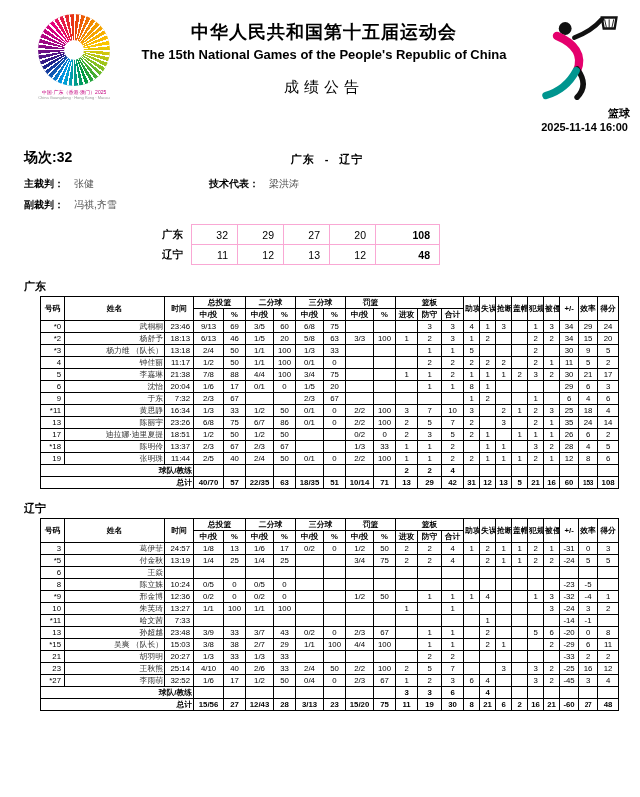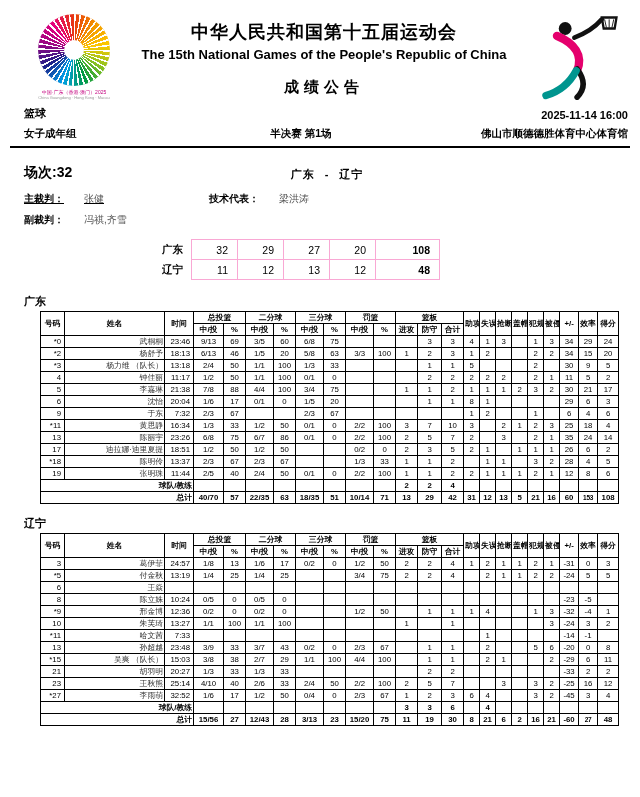--- a/index.html
+++ b/index.html
@@ -12,41 +12,41 @@
   .burst{position:absolute;inset:0;border-radius:50%;
     background:conic-gradient(#e8380d,#f39800,#fcc800,#8fc31f,#009944,#00a0e9,#1d2088,#920783,#e4007f,#e8380d);}
   .spokes{position:absolute;inset:0;border-radius:50%;
     background:repeating-conic-gradient(#fff 0deg 3deg,transparent 3deg 9deg);}
   .hole{position:absolute;left:26px;top:26px;width:20px;height:20px;border-radius:50%;background:#fff;}
   .emblem-cap1{font-size:5px;color:#c4007f;line-height:6px;margin-top:3px;white-space:nowrap;}
   .emblem-cap2{font-size:4px;color:#9a9a9a;line-height:5px;white-space:nowrap;}
   .titles{flex:1;text-align:center;padding-top:8px;}
   .t-cn{font-size:18px;font-weight:bold;letter-spacing:1px;}
   .t-en{font-size:13px;font-weight:bold;margin-top:3px;}
-  .t-bul{font-size:15px;font-weight:bold;letter-spacing:5px;margin-top:16px;}
+  .t-bul{font-size:15px;font-weight:normal;letter-spacing:5px;margin-top:16px;}
   .picto-wrap{width:100px;text-align:right;padding-right:6px;}
   
-  .line1{display:flex;justify-content:space-between;margin-top:2px;align-items:flex-end;}
+  .line1{display:flex;justify-content:space-between;margin-top:2px;align-items:flex-end;flex-direction:column;}
   .sport{font-size:11px;font-weight:bold;padding-left:14px;}
   .dt{font-size:11px;font-weight:bold;padding-right:2px;margin-left:12px;}
   .line2{display:flex;justify-content:space-between;margin-top:6px;padding-bottom:5px;border-bottom:2px solid #000;align-items:flex-end;}
   .grp{font-size:10.5px;font-weight:bold;padding-left:14px;width:170px;}
   .rnd{font-size:10.5px;font-weight:bold;text-align:center;flex:1;}
   .ven{font-size:10.5px;font-weight:bold;text-align:right;width:220px;padding-right:2px;}
   
   .mline{display:flex;margin-top:16px;align-items:flex-end;}
   .gameno{font-size:14px;font-weight:bold;padding-left:14px;width:170px;}
   .vs{font-size:11px;font-weight:bold;text-align:center;flex:1;letter-spacing:1px;}
   .vs .sep{padding:0 10px;}
   .mright{width:170px;}
   .officials{margin-top:10px;font-size:10px;padding-left:14px;}
   .orow{display:flex;margin-bottom:7px;}
   .olab{font-weight:bold;}
-  .oval{color:#555;margin-left:20px;}
-  .o1{width:185px;display:flex;text-decoration:underline;}
+  .oval{color:#555;margin-left:10px;}
+  .o1{width:185px;display:flex;}
   
   .qwrap{margin:12px 0 0 150px;}
   table.qt{border-collapse:collapse;font-size:10.5px;}
   .qt th{border:none;font-weight:bold;text-align:right;padding:2px 8px 4px 2px;}
   .qt td{border:1px solid #f9a8d4;text-align:right;padding:2px 9px 2px 2px;height:15px;}
   .qt td.qteam{border:none;font-weight:bold;text-align:right;padding-right:8px;}
   .qt .qscore{width:34px;}
   .qt .qtotal{width:52px;font-weight:bold;}
   .qt th.qth-total{padding-right:10px;}
   
@@ -94,25 +94,20 @@
         <path d="M49 62 C 58 74 58 84 49 93" fill="none" stroke="#111" stroke-width="6" stroke-linecap="round"></path>
         <path d="M48 64 C 40 79 29 87 15 91" fill="none" stroke="#00958f" stroke-width="8" stroke-linecap="round"></path>
       </svg>
     </div>
   </div>
 
   <div class="line1">
     <span class="sport">篮球</span>
     <span class="dt">2025-11-14 16:00</span>
   </div>
-  <div class="line2">
-    <span class="grp">女子成年组</span>
-    <span class="rnd">半决赛 第1场</span>
-    <span class="ven">佛山市顺德德胜体育中心体育馆</span>
-  </div>
 
   <div class="mline">
     <span class="gameno">场次:32</span>
     <span class="vs"><span>广东</span><span class="sep">-</span><span>辽宁</span></span>
     <span class="mright"></span>
   </div>
 
   <div class="officials">
     <div class="orow">
       <span class="o1">

